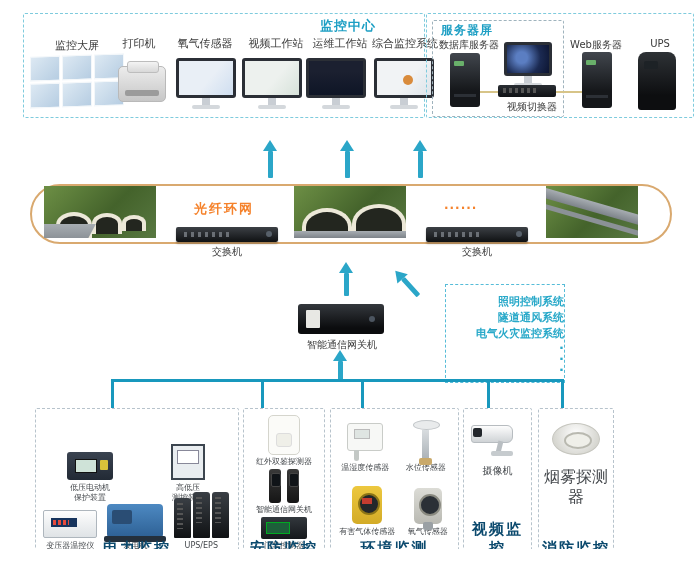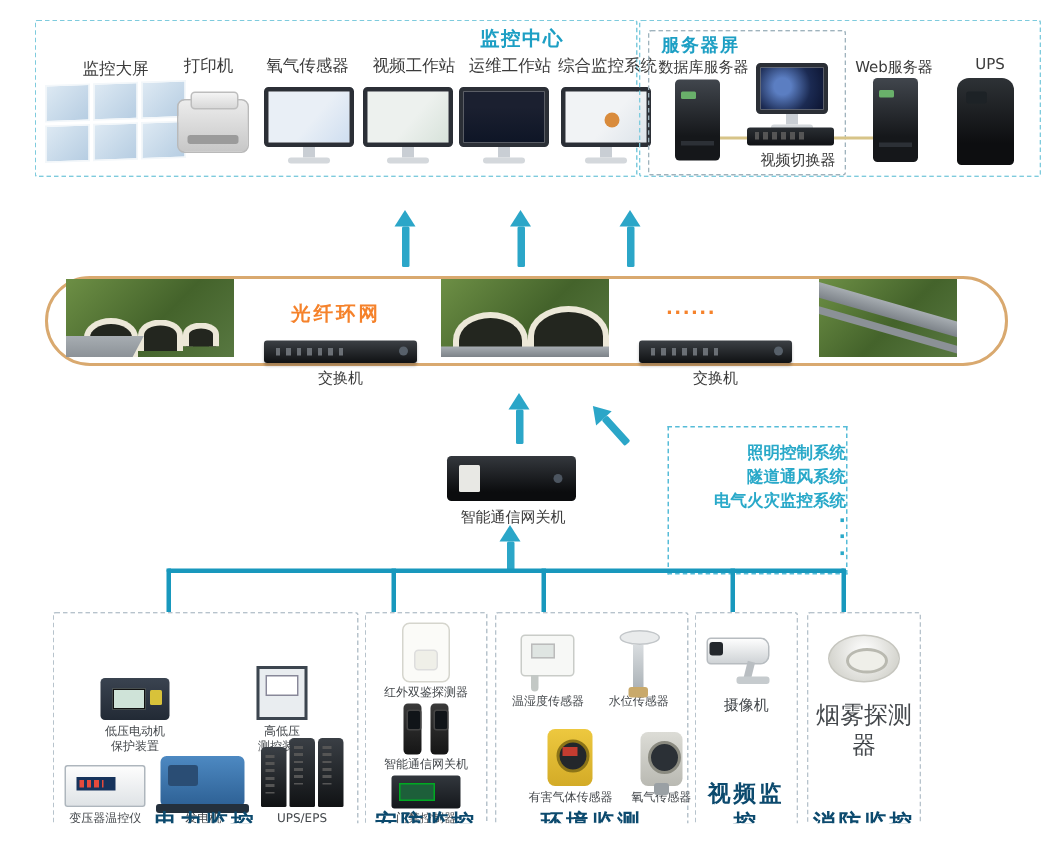--- a/index.html
+++ b/index.html
@@ -337,21 +337,21 @@
     <div class="devrow" style="left:2px;top:6px;width:121px;height:58px;">
       <div class="devitem">
         <div class="d-temphum" style="margin-bottom:9px;"></div>
         <div class="tiny">温湿度传感器</div>
       </div>
       <div class="devitem">
         <div class="d-water"></div>
         <div class="tiny">水位传感器</div>
       </div>
     </div>
-    <div class="devrow" style="left:2px;top:66px;width:121px;height:62px;margin-left:13px;">
+    <div class="devrow" style="left:2px;top:66px;width:121px;height:62px;">
       <div class="devitem">
         <div class="d-gas"></div>
         <div class="tiny">有害气体传感器</div>
       </div>
       <div class="devitem">
         <div class="d-oxy"></div>
         <div class="tiny">氧气传感器</div>
       </div>
     </div>
     <div class="sub-title">环境监测</div>

